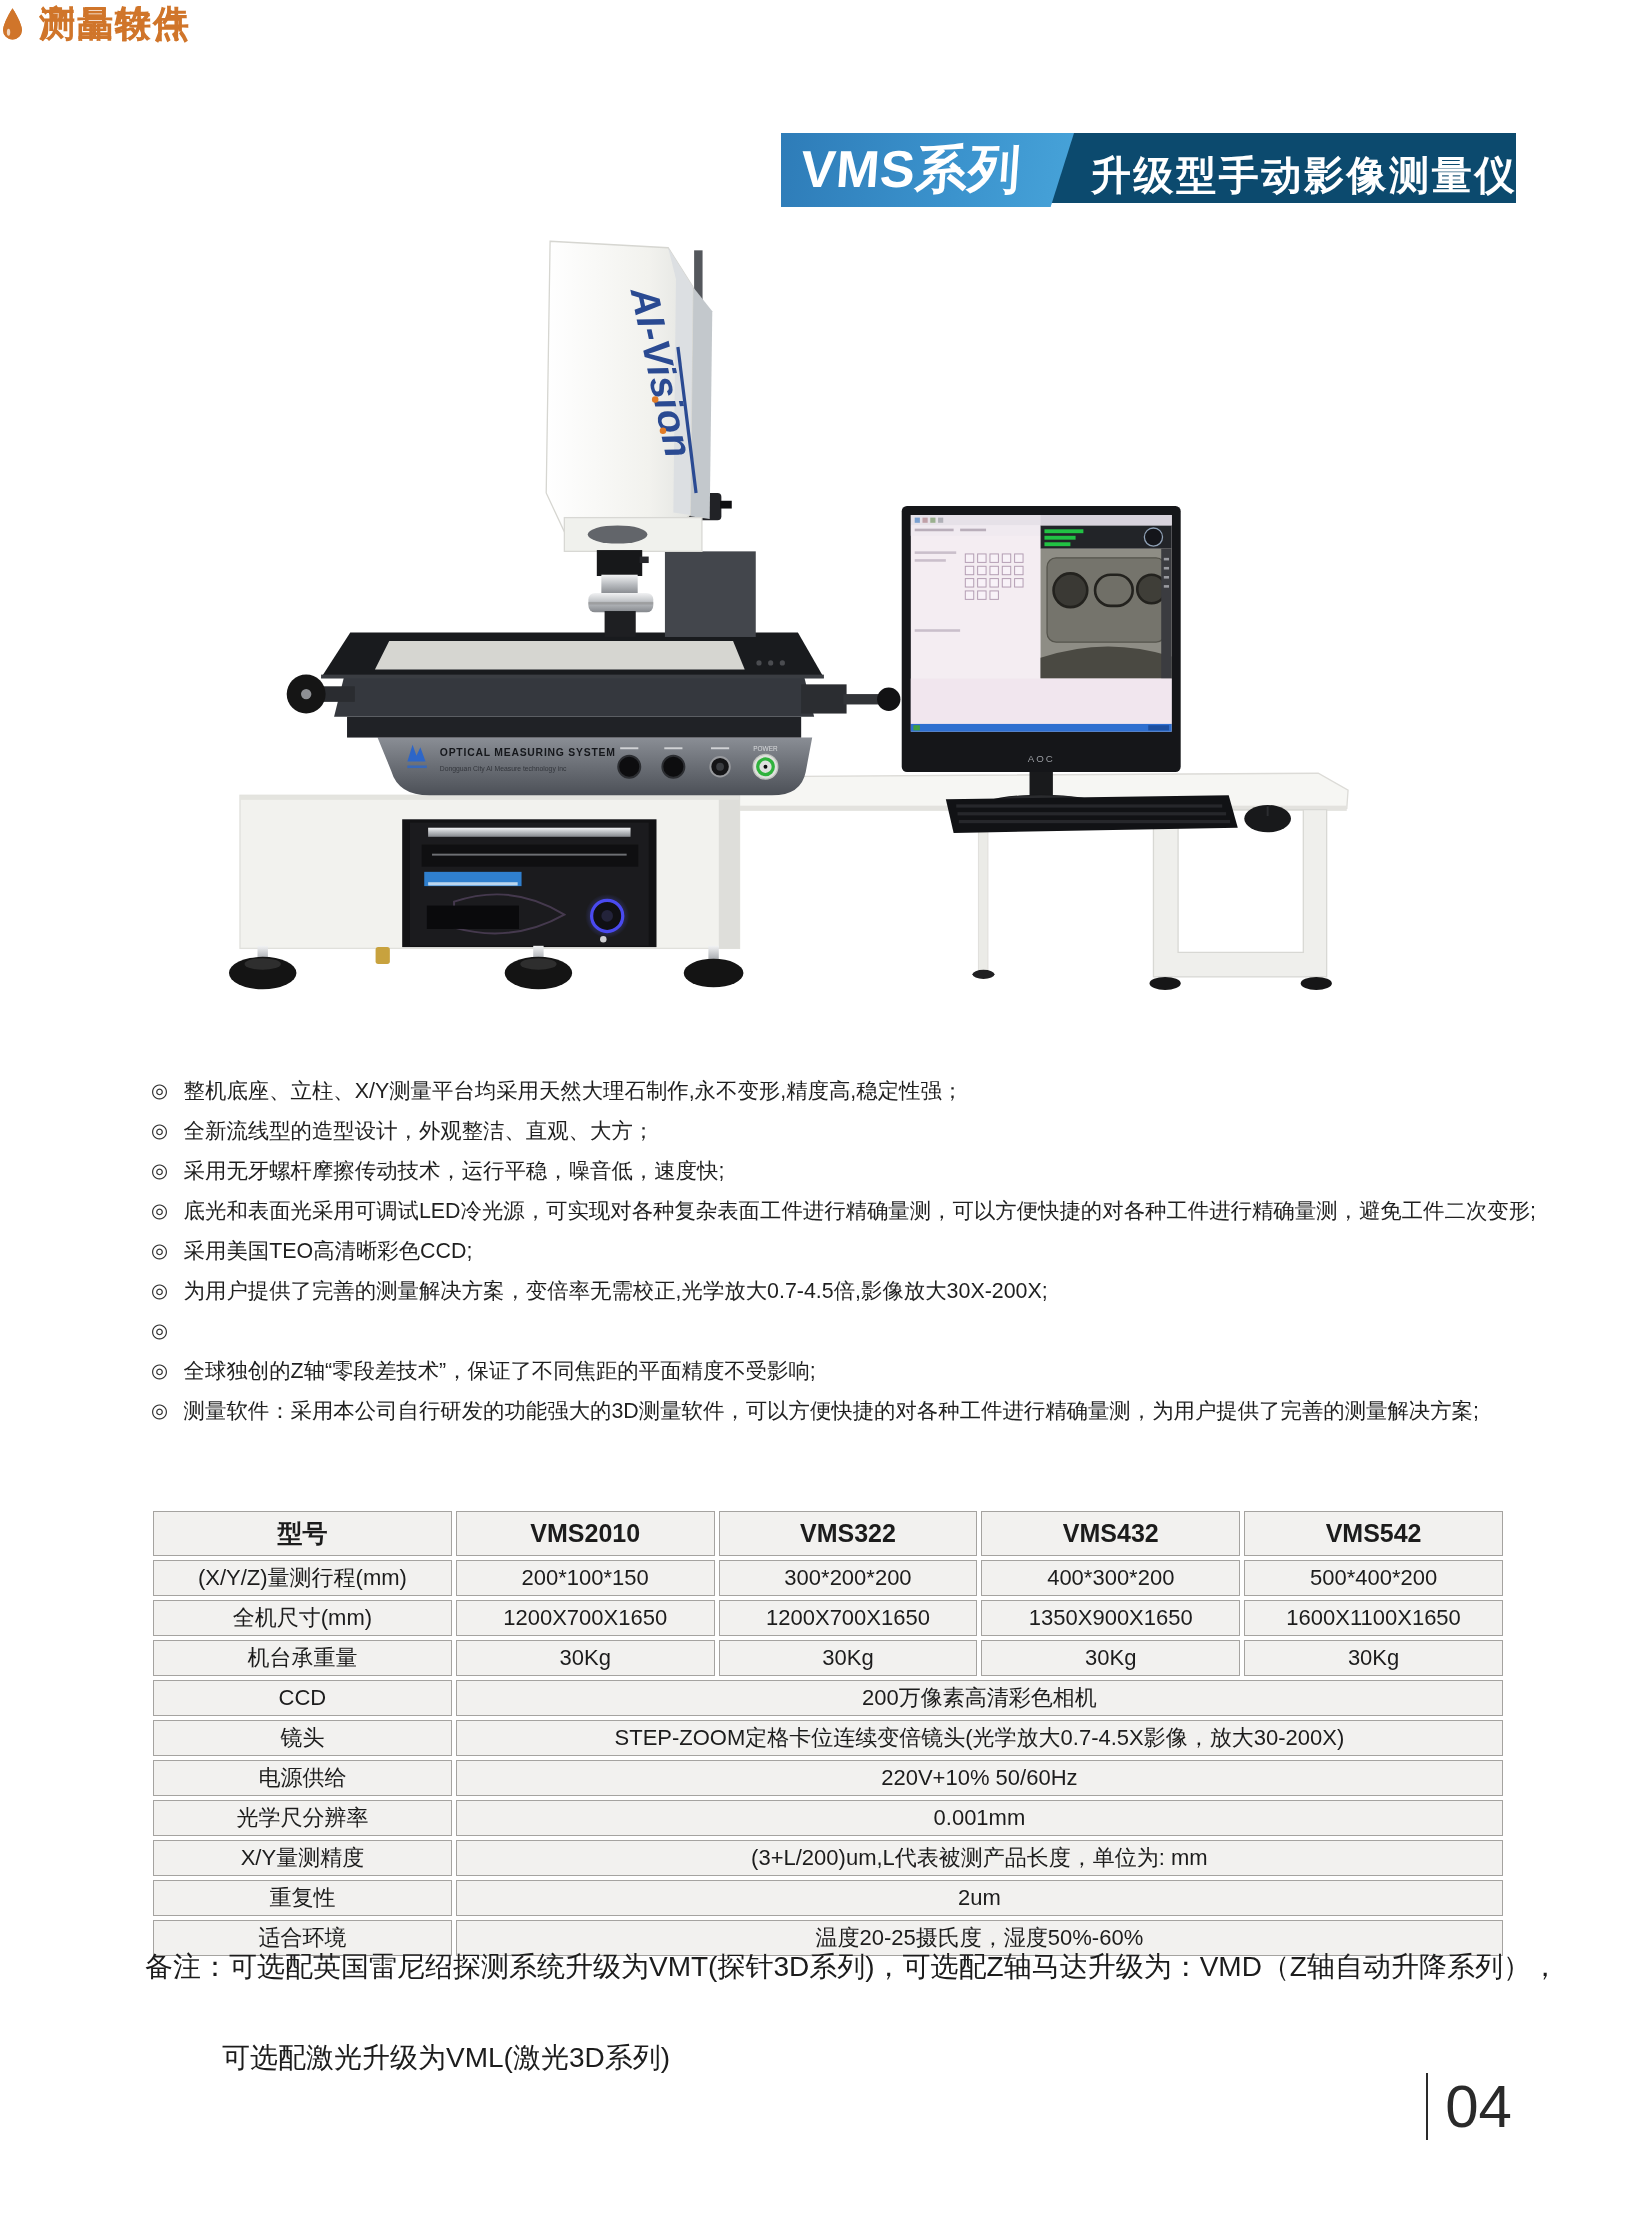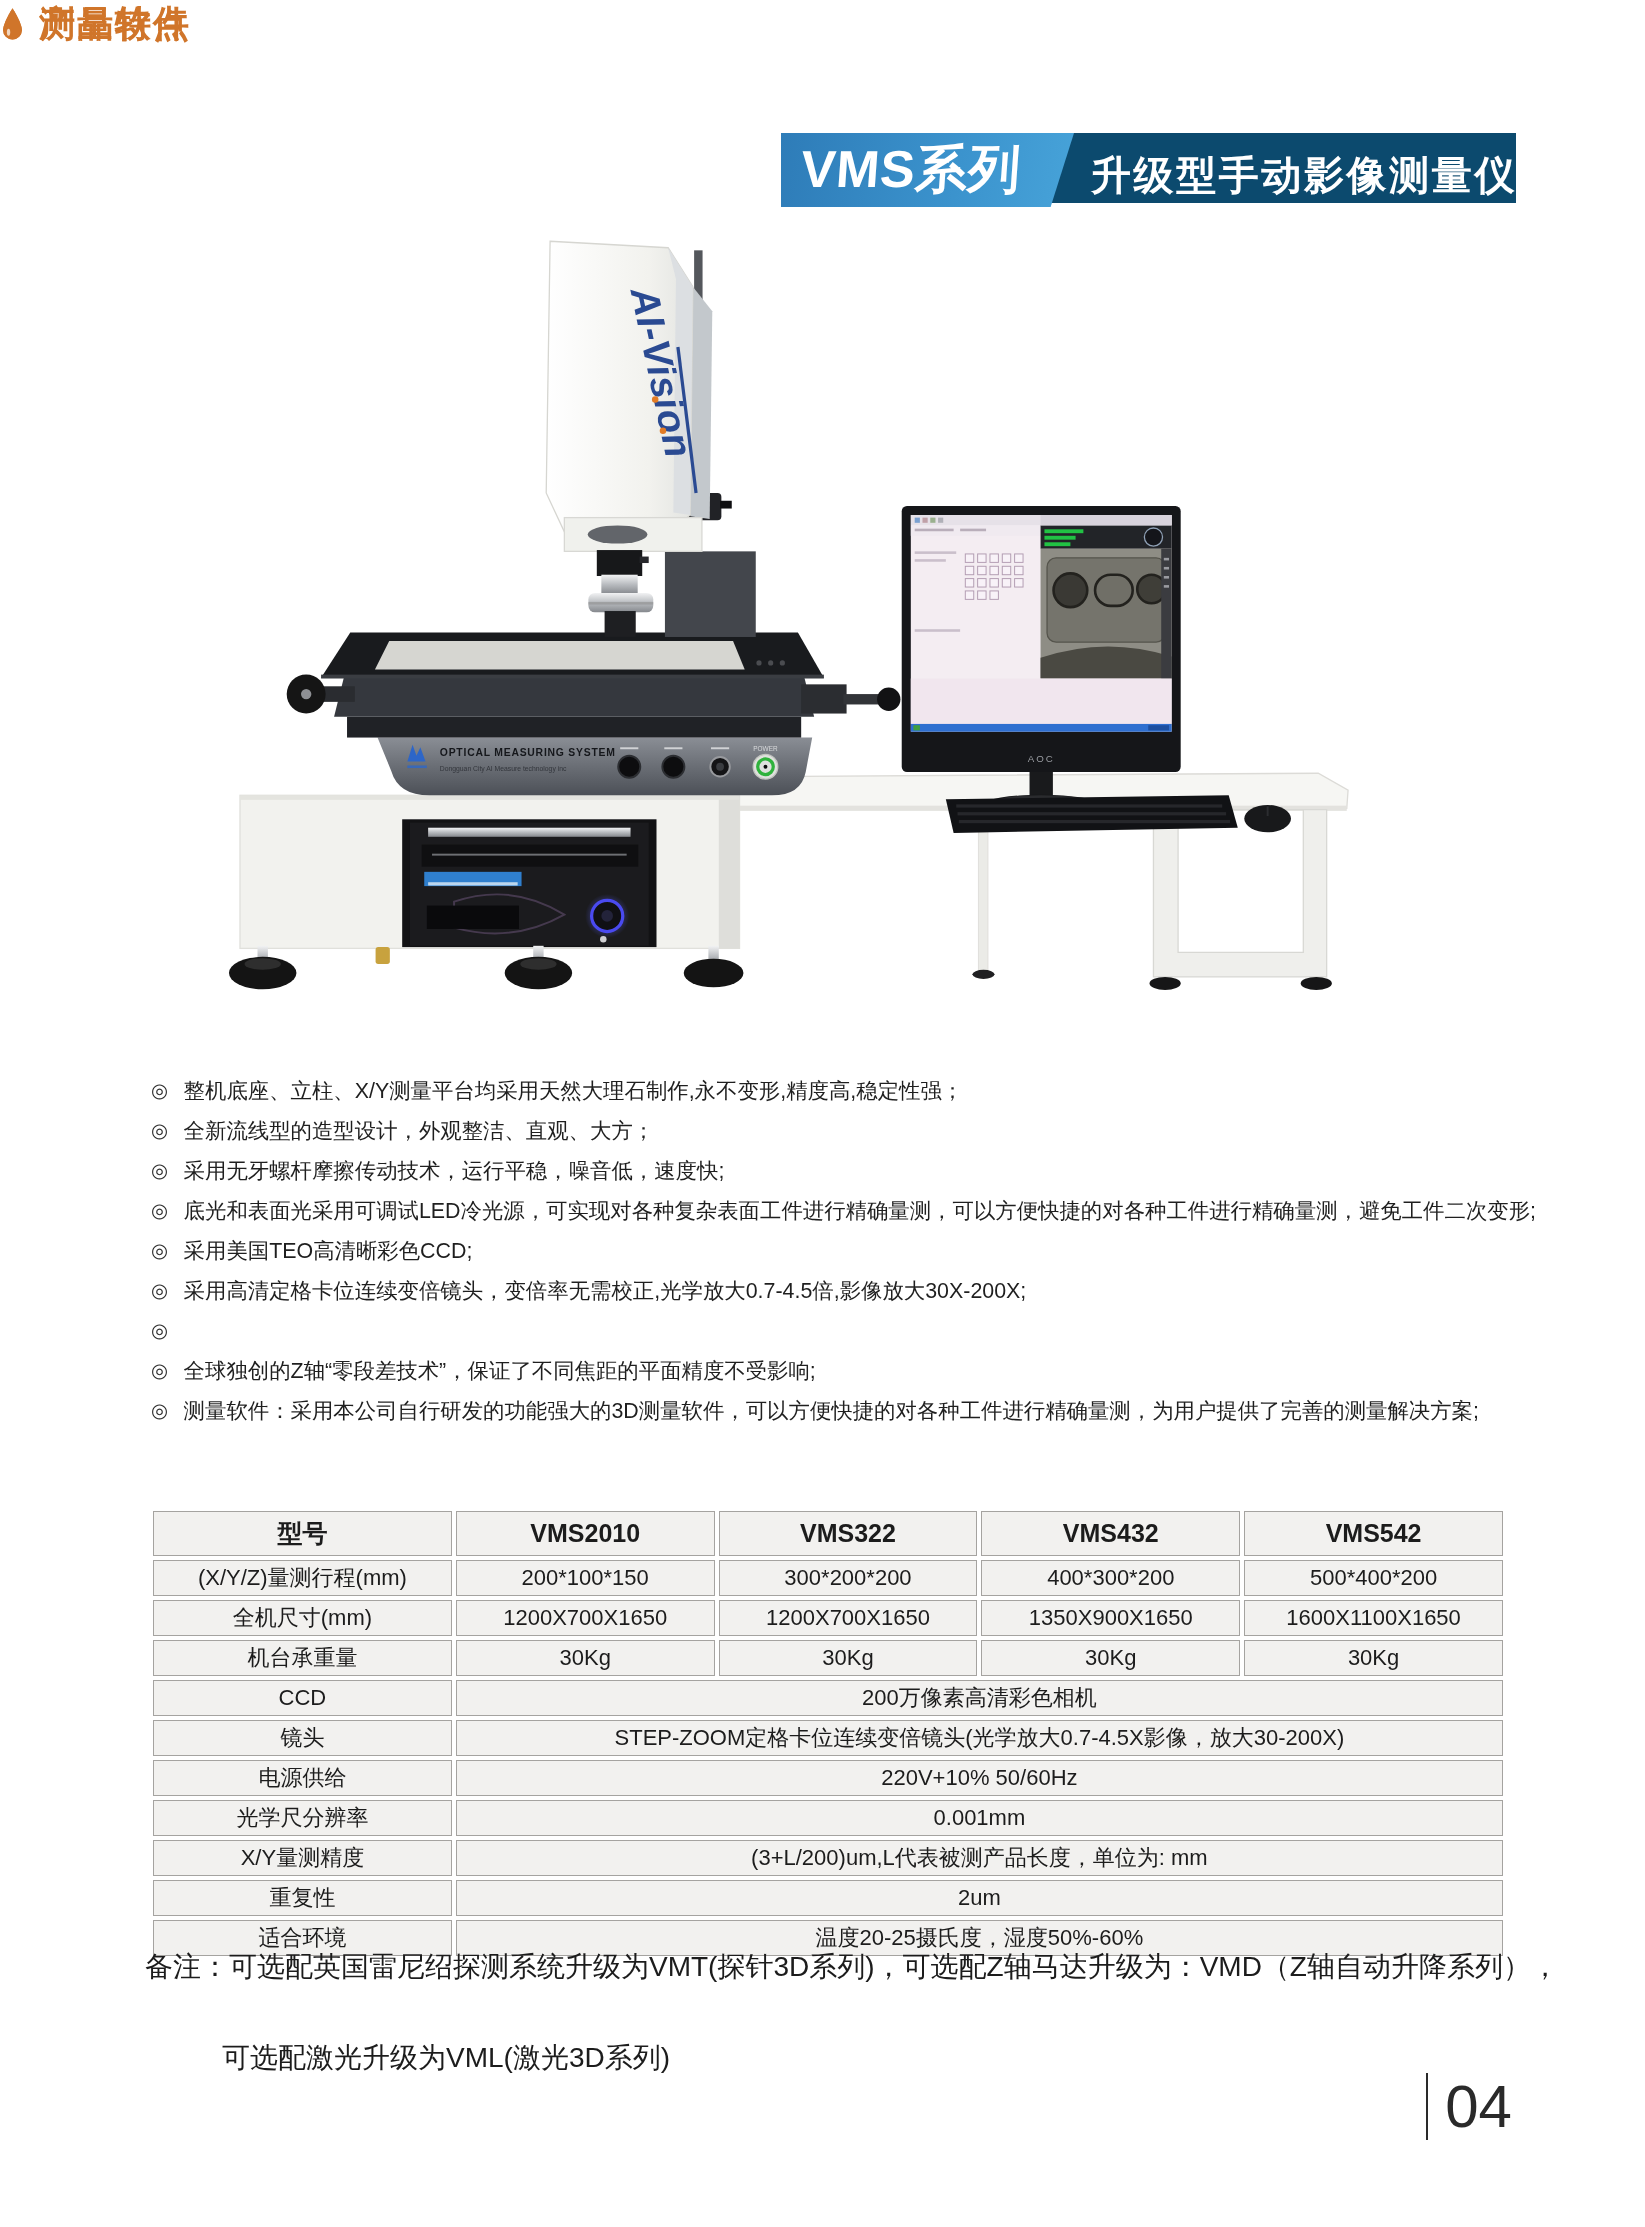--- a/index.html
+++ b/index.html
@@ -293,21 +293,21 @@
       <li class="feature-item">
         <span class="bullet">◎</span>
         <span>底光和表面光采用可调试LED冷光源，可实现对各种复杂表面工件进行精确量测，可以方便快捷的对各种工件进行精确量测，避免工件二次变形;</span>
       </li>
       <li class="feature-item">
         <span class="bullet">◎</span>
         <span>采用美国TEO高清晰彩色CCD;</span>
       </li>
       <li class="feature-item">
         <span class="bullet">◎</span>
-        <span>采用高清定格卡位连续变倍镜头，变倍率无需校正,光学放大0.7-4.5倍,影像放大30X-200X;</span>
+        <span>为用户提供了完善的测量解决方案，变倍率无需校正,光学放大0.7-4.5倍,影像放大30X-200X;</span>
       </li>
       <li class="feature-item">
         <span class="bullet">◎</span>
       </li>
       <li class="feature-item">
         <span class="bullet">◎</span>
         <span>全球独创的Z轴“零段差技术”，保证了不同焦距的平面精度不受影响;</span>
       </li>
       <li class="feature-item">
         <span class="bullet">◎</span>

